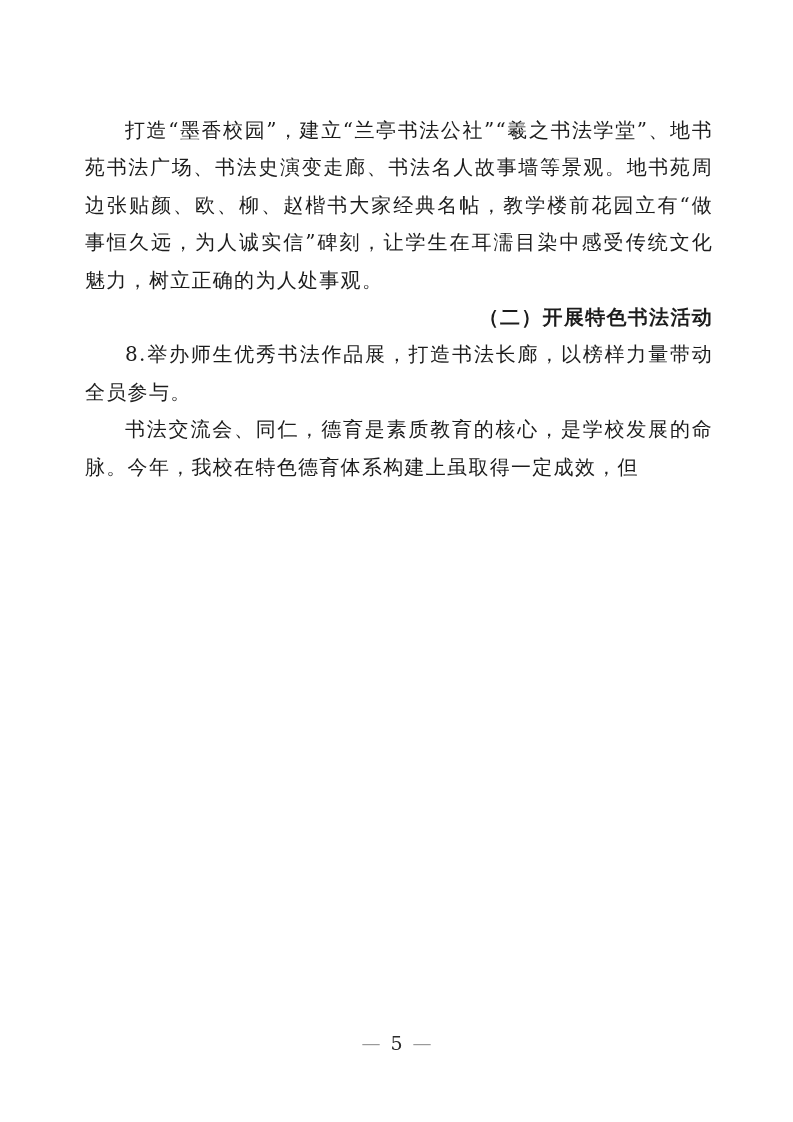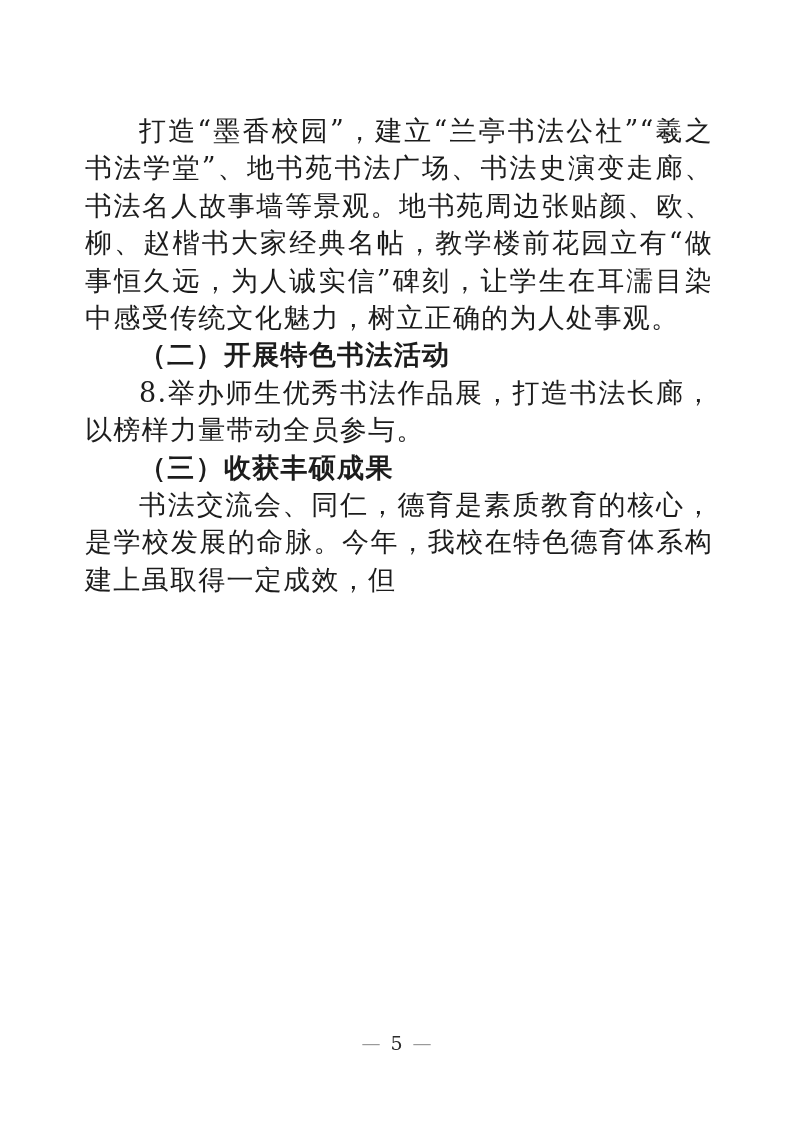--- a/index.html
+++ b/index.html
@@ -17,32 +17,32 @@
     background: #ffffff;
   }
   .doc-body {
     position: absolute;
     left: 85px;
     top: 112px;
     width: 628px;
   }
   .doc-body p {
     margin: 0;
-    font-size: 27px;
+    font-size: 20px;
     line-height: 37.4px;
     letter-spacing: 1.3px;
     color: #1c1c1c;
     text-align: justify;
     text-justify: inter-character;
     text-indent: 2em;
     word-break: break-all;
   }
   .doc-body p.heading {
     font-weight: bold;
-    text-align: left;
+    text-align: right;
   }
   .page-footer {
     position: absolute;
     left: 0;
     top: 1032px;
     width: 100%;
     text-align: center;
     font-size: 19px;
     color: #2b2b2b;
   }
@@ -53,21 +53,20 @@
 </style>
 </head>
 <body>
 
 <div class="page">
 
   <div class="doc-body">
       <p class="body">打造“墨香校园”，建立“兰亭书法公社”“羲之书法学堂”、地书苑书法广场、书法史演变走廊、书法名人故事墙等景观。地书苑周边张贴颜、欧、柳、赵楷书大家经典名帖，教学楼前花园立有“做事恒久远，为人诚实信”碑刻，让学生在耳濡目染中感受传统文化魅力，树立正确的为人处事观。</p>
       <p class="heading">（二）开展特色书法活动</p>
       <p class="body">8.举办师生优秀书法作品展，打造书法长廊，以榜样力量带动全员参与。</p>
-      <p class="heading">（三）收获丰硕成果</p>
       <p class="body">书法交流会、同仁，德育是素质教育的核心，是学校发展的命脉。今年，我校在特色德育体系构建上虽取得一定成效，但</p>
     </div>
 
   <div class="page-footer">
     <span class="dash">—</span><span>5</span><span class="dash">—</span>
   </div>
 
 </div>
 
 </body></html>

